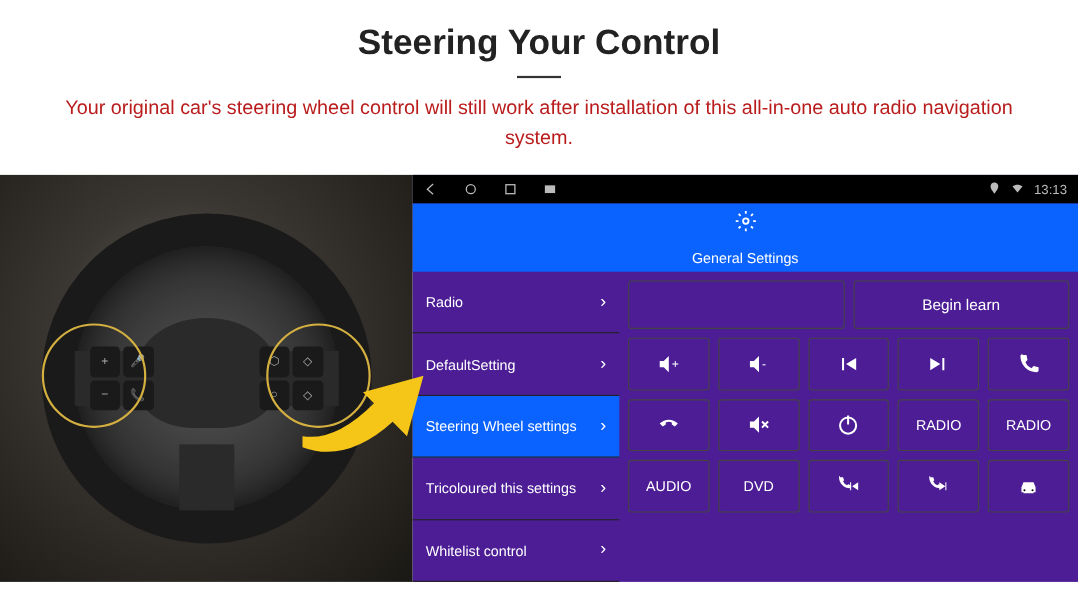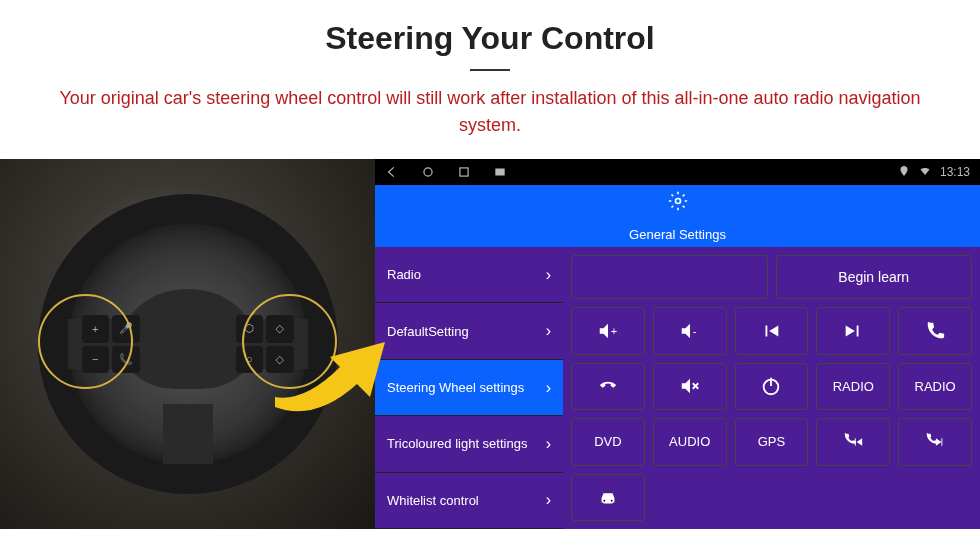--- a/index.html
+++ b/index.html
@@ -213,21 +213,21 @@
         </div>
         <div class="side-item">
           <span>DefaultSetting</span>
           <span class="chevron">›</span>
         </div>
         <div class="side-item active">
           <span>Steering Wheel settings</span>
           <span class="chevron">›</span>
         </div>
         <div class="side-item">
-          <span>Tricoloured light settings</span>
+          <span>Tricoloured this settings</span>
           <span class="chevron">›</span>
         </div>
         <div class="side-item">
           <span>Whitelist control</span>
           <span class="chevron">›</span>
         </div>
       </div>
 
       <div class="grid-area">
         <div class="top-row">
@@ -283,27 +283,24 @@
               </svg>
             </div>
           <div class="grid-btn">
               <span>RADIO</span>
             </div>
           <div class="grid-btn">
               <span>RADIO</span>
             </div>
 
           <div class="grid-btn">
+              <span>AUDIO</span>
+            </div>
+          <div class="grid-btn">
               <span>DVD</span>
-            </div>
-          <div class="grid-btn">
-              <span>AUDIO</span>
-            </div>
-          <div class="grid-btn">
-              <span>GPS</span>
             </div>
           <div class="grid-btn">
               <svg viewBox="0 0 24 24" fill="#fff">
                 <path d="M4 2c-1 0-1 1-1 1 0 6 5 11 11 11 0 0 1 0 1-1v-2l-3-1-1 1c-2-1-3-2-4-4l1-1-1-3H4z"></path>
                 <path d="M16 6h1v8h-1zM24 6l-6 4 6 4z" transform="translate(-2,2)"></path>
               </svg>
             </div>
           <div class="grid-btn">
               <svg viewBox="0 0 24 24" fill="#fff">
                 <path d="M4 2c-1 0-1 1-1 1 0 6 5 11 11 11 0 0 1 0 1-1v-2l-3-1-1 1c-2-1-3-2-4-4l1-1-1-3H4z"></path>

